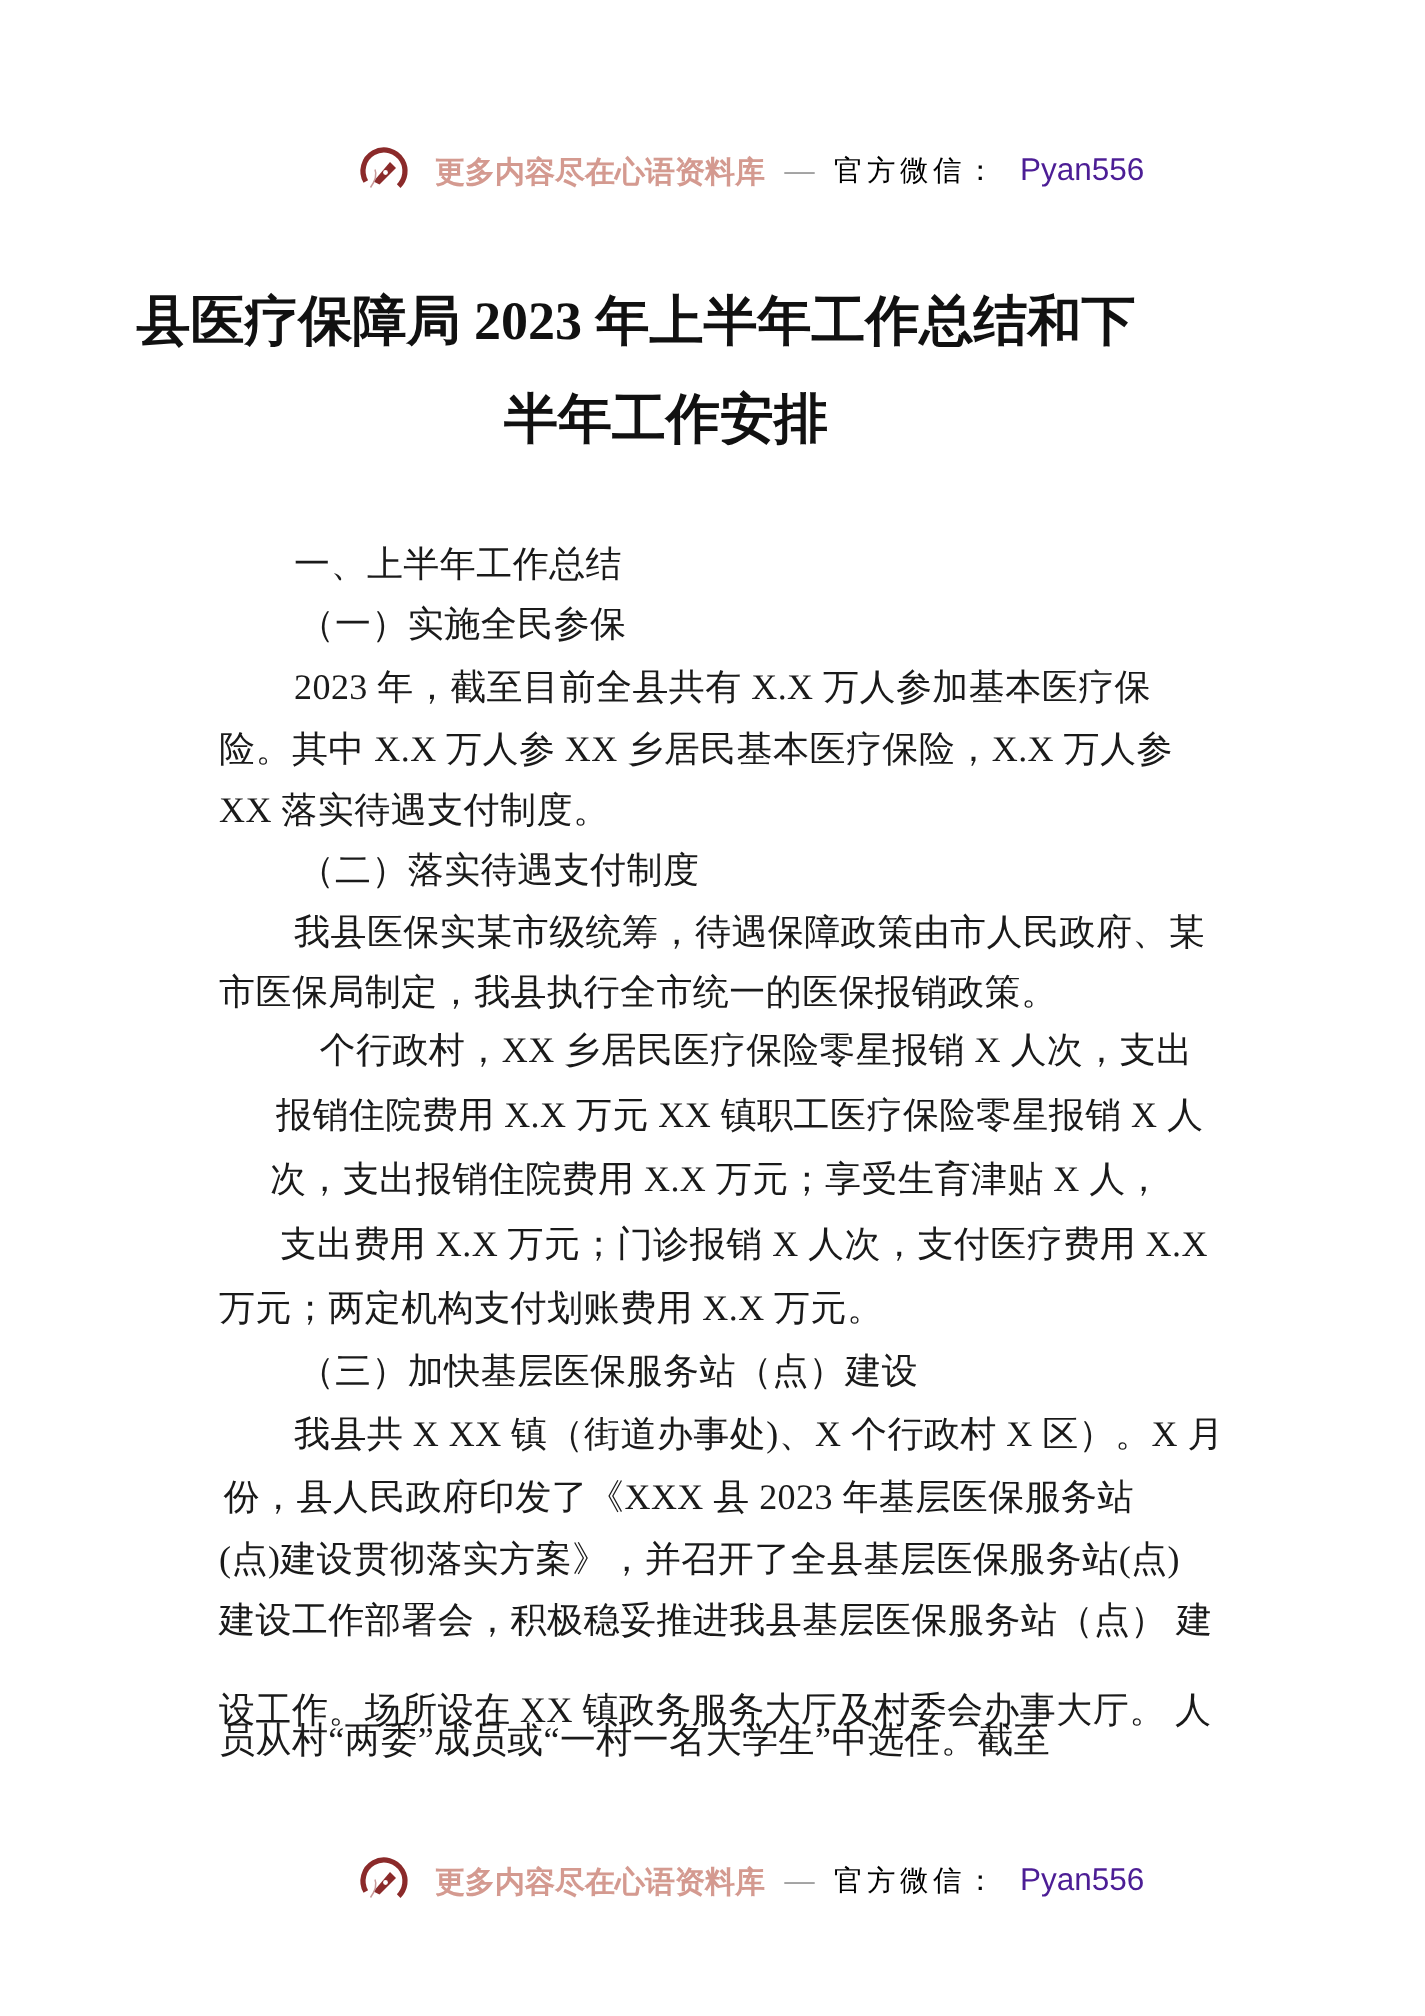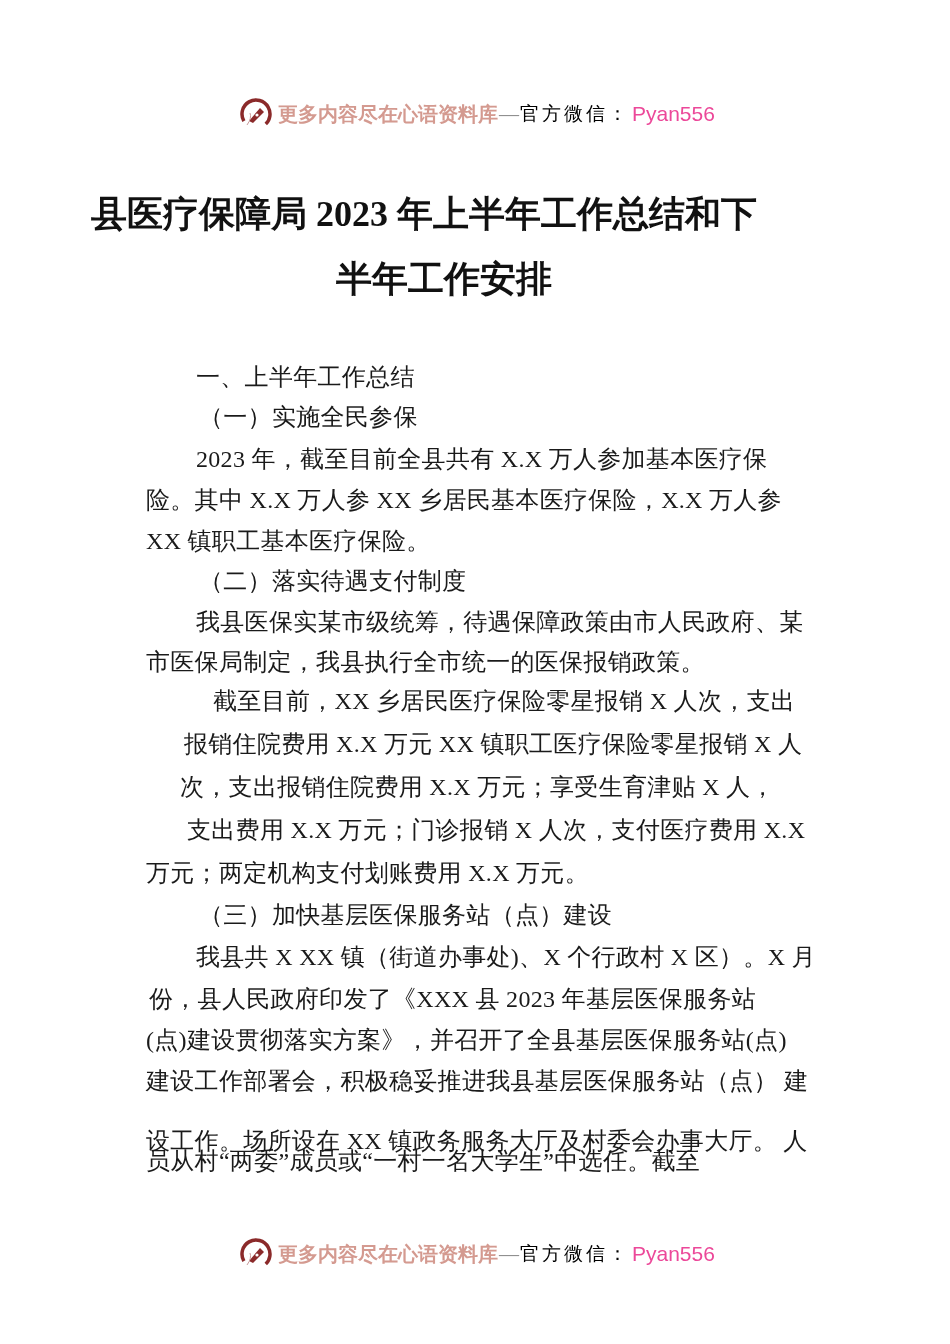--- a/index.html
+++ b/index.html
@@ -16,20 +16,21 @@
     color: #111111;
   }
   .watermark {
     position: absolute;
     left: 238px;
     width: 500px;
     height: 40px;
     display: flex;
     align-items: center;
     white-space: nowrap;
+    gap: 12px;
   }
   .watermark.top { top: 94px; }
   .watermark.bottom { top: 1234px; }
   .wm-logo {
     width: 36px;
     height: 36px;
     margin-right: 4px;
     flex: 0 0 36px;
   }
   .wm-text-red {
@@ -44,21 +45,21 @@
     font-size: 20px;
     margin: 0 1px;
   }
   .wm-text-gray {
     color: #000000;
     font-family: "DejaVu Serif", serif;
     font-size: 19px;
     letter-spacing: 3px;
   }
   .wm-id {
-    color: #ec4899;
+    color: #4c1d95;
     font-family: "Liberation Sans", "DejaVu Sans", sans-serif;
     font-size: 21px;
     margin-left: 2px;
   }
   .title {
     position: absolute;
     left: 0;
     width: 848px;
     text-align: center;
     font-family: "Liberation Serif", "DejaVu Serif", serif;
@@ -95,25 +96,25 @@
 </div>
 
 <div class="title l1">县医疗保障局 2023 年上半年工作总结和下</div>
 <div class="title l2">半年工作安排</div>
 
 <div id="body-lines">
     <div class="line" style="left: 196px; top: 362px;">一、上半年工作总结</div>
     <div class="line" style="left: 199px; top: 402px;">（一）实施全民参保</div>
     <div class="line" style="left: 196px; top: 444px;">2023 年，截至目前全县共有  X.X 万人参加基本医疗保</div>
     <div class="line" style="left: 146px; top: 485px; text-align: right;">险。其中  X.X 万人参 XX 乡居民基本医疗保险，X.X 万人参</div>
-    <div class="line" style="left: 146px; top: 526px;">XX 镇职工基本医疗保险。</div>
+    <div class="line" style="left: 146px; top: 526px;">XX 落实待遇支付制度。</div>
     <div class="line" style="left: 199px; top: 566px;">（二）落实待遇支付制度</div>
     <div class="line" style="left: 196px; top: 607px;">我县医保实某市级统筹，待遇保障政策由市人民政府、某</div>
     <div class="line" style="left: 146px; top: 647px;">市医保局制定，我县执行全市统一的医保报销政策。</div>
-    <div class="line" style="left: 213px; top: 686px;">截至目前，XX 乡居民医疗保险零星报销  X 人次，支出</div>
+    <div class="line" style="left: 213px; top: 686px;">个行政村，XX 乡居民医疗保险零星报销  X 人次，支出</div>
     <div class="line" style="left: 184px; top: 729px;">报销住院费用  X.X 万元 XX 镇职工医疗保险零星报销  X 人</div>
     <div class="line" style="left: 180px; top: 772px;">次，支出报销住院费用  X.X 万元；享受生育津贴  X 人，</div>
     <div class="line" style="left: 187px; top: 815px;">支出费用  X.X 万元；门诊报销  X 人次，支付医疗费用  X.X</div>
     <div class="line" style="left: 146px; top: 858px;">万元；两定机构支付划账费用  X.X 万元。</div>
     <div class="line" style="left: 199px; top: 900px;">（三）加快基层医保服务站（点）建设</div>
     <div class="line" style="left: 196px; top: 942px;">我县共  X XX 镇（街道办事处)、X 个行政村 X 区）。X 月</div>
     <div class="line" style="left: 133px; top: 984px; margin-left: 16px;">份，县人民政府印发了《XXX 县  2023  年基层医保服务站</div>
     <div class="line" style="left: 146px; top: 1025px;">(点)建设贯彻落实方案》，并召开了全县基层医保服务站(点)</div>
     <div class="line" style="left: 146px; top: 1066px;">建设工作部署会，积极稳妥推进我县基层医保服务站（点） 建</div>
     <div class="line" style="left: 146px; top: 1106px; margin-top: 20px;">设工作。场所设在 XX 镇政务服务大厅及村委会办事大厅。 人</div>

